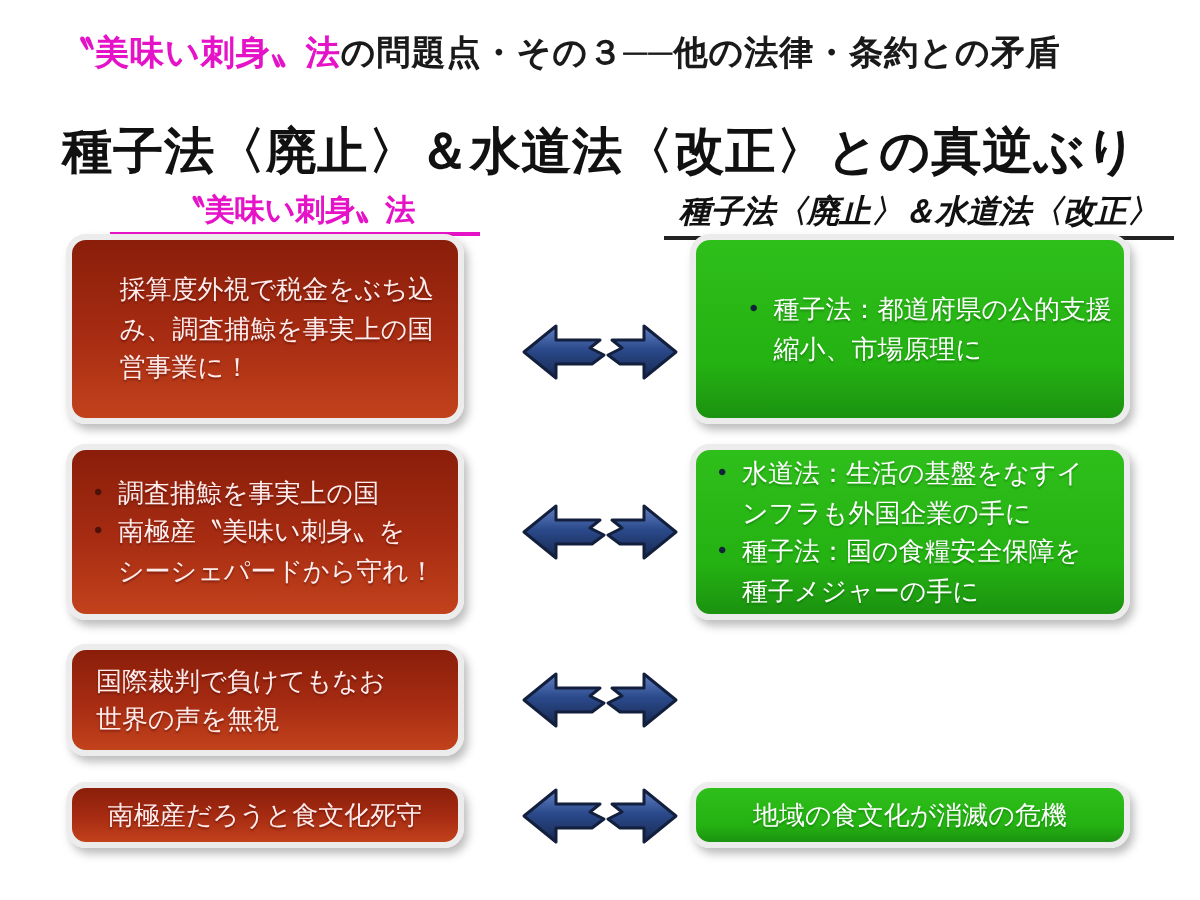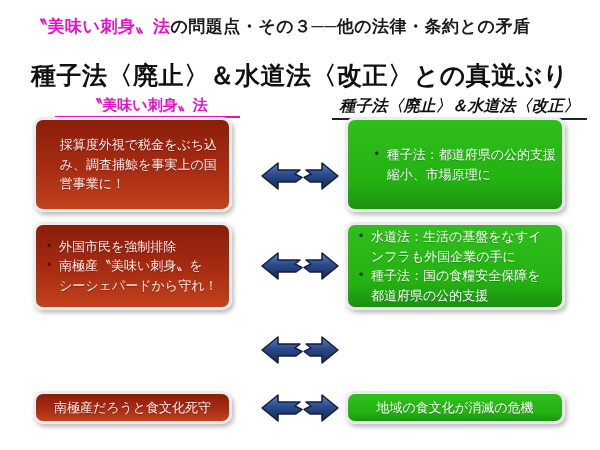--- a/index.html
+++ b/index.html
@@ -79,37 +79,41 @@
     </svg>
   <div class="box green r1">
     <ul>
       <li>種子法：都道府県の公的支援
 縮小、市場原理に</li>
     </ul>
   </div>
 
   <div class="box red r2">
     <ul>
-      <li>外国市民を強制排除</li>
+      <li>調査捕鯨を事実上の国</li>
       <li>南極産〝美味い刺身〟を
 シーシェパードから守れ！</li>
     </ul>
   </div>
   <svg class="arrow a2" viewBox="0 0 80 32">
       <use href="#brokenArrow"></use>
     </svg>
   <div class="box green r2">
     <ul>
       <li>水道法：生活の基盤をなすイ
 ンフラも外国企業の手に</li>
       <li>種子法：国の食糧安全保障を
-都道府県の公的支援</li>
+種子メジャーの手に</li>
     </ul>
   </div>
 
+  <div class="box red r3">
+    <p>国際裁判で負けてもなお
+世界の声を無視</p>
+  </div>
   <svg class="arrow a3" viewBox="0 0 80 32">
       <use href="#brokenArrow"></use>
     </svg>
 
   <div class="box red r4 center">
     <p>南極産だろうと食文化死守</p>
   </div>
   <svg class="arrow a4" viewBox="0 0 80 32">
       <use href="#brokenArrow"></use>
     </svg>

